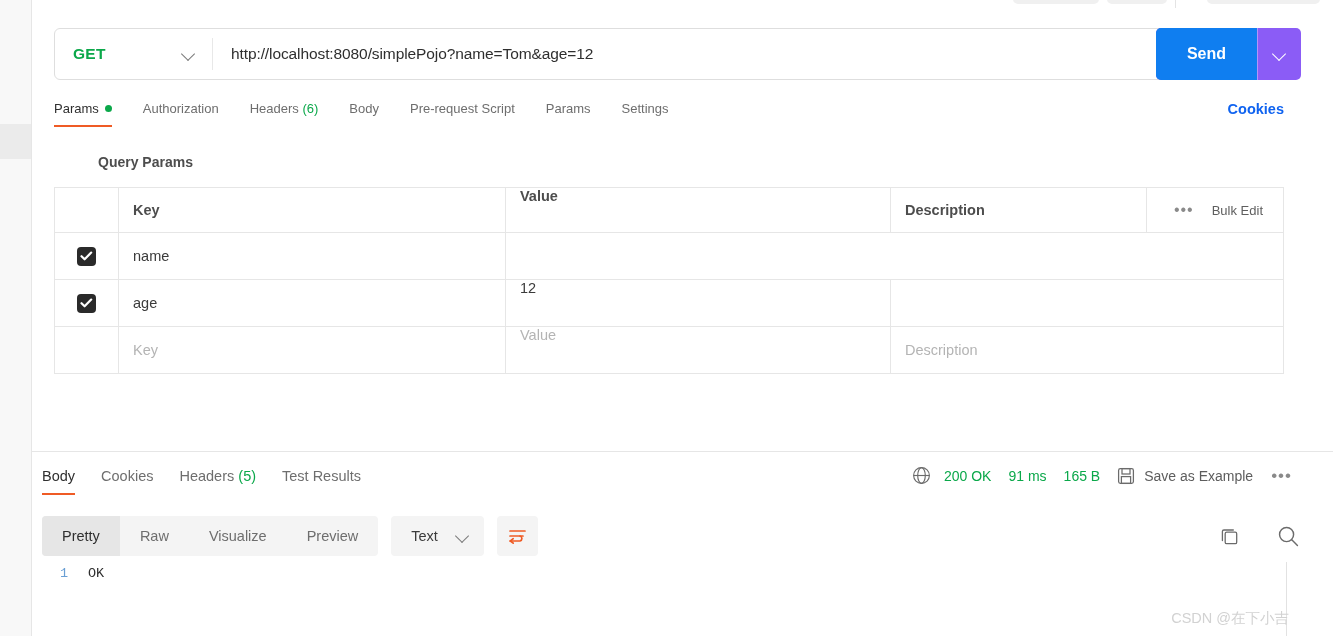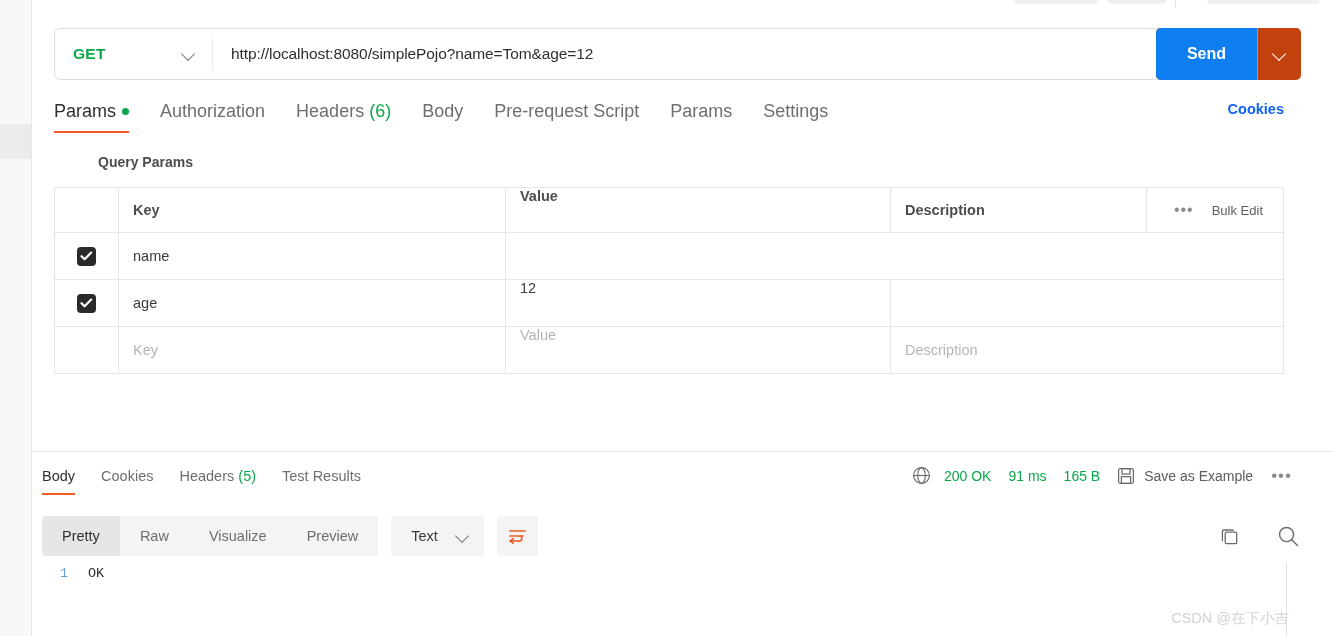--- a/index.html
+++ b/index.html
@@ -49,35 +49,35 @@
     transform: rotate(45deg);
   }
   .method-sep { width: 1px; height: 32px; background: #e8e8e8; }
   .urlinput {
     flex: 1; height: 100%; border: none; outline: none; background: transparent;
     font-family: "Liberation Sans", sans-serif; font-size: 15.5px; color: #2f2f2f;
     padding: 0 18px; letter-spacing: -0.1px;
   }
   .sendwrap {
     position: absolute; left: 1156px; top: 28px; width: 145px; height: 52px;
-    background: #c2410c; border-radius: 5px; display: flex; align-items: center; overflow: hidden;
+    background: #8b5cf6; border-radius: 5px; display: flex; align-items: center; overflow: hidden;
   }
   .sendbtn {
     flex: 1; height: 100%; display: flex; align-items: center; justify-content: center;
     color: #fff; font-weight: bold; font-size: 16px; cursor: pointer; background: #0f7ef0; border: none;
     font-family: "Liberation Sans", sans-serif;
   }
   .send-sep { width: 1px; height: 100%; background: rgba(255,255,255,.35); }
   .send-caret { width: 43px; height: 100%; display: flex; align-items: center; justify-content: center; cursor: pointer; }
   .send-caret .chev::before { border-color: #fff; }
 
   
   .reqtabs { position: absolute; left: 54px; top: 101px; width: 1230px; height: 32px; }
   .tab {
-    position: relative; float: left; font-size: 18px; color: #6e6e6e;
+    position: relative; float: left; font-size: 13px; color: #6e6e6e;
     padding: 0 0 8px 0; margin-right: 31px; cursor: pointer; white-space: nowrap;
   }
   .tab.active { color: #2f2f2f; }
   .tab.active::after {
     content: ""; position: absolute; left: 0; right: 0; bottom: -3px; height: 2.5px; background: #ef5b25;
   }
   .tab .count { color: #0ba84a; }
   .dot {
     display: inline-block; width: 7px; height: 7px; border-radius: 50%;
     background: #0ba84a; margin-left: 6px; vertical-align: middle; position: relative; top: -1px;

